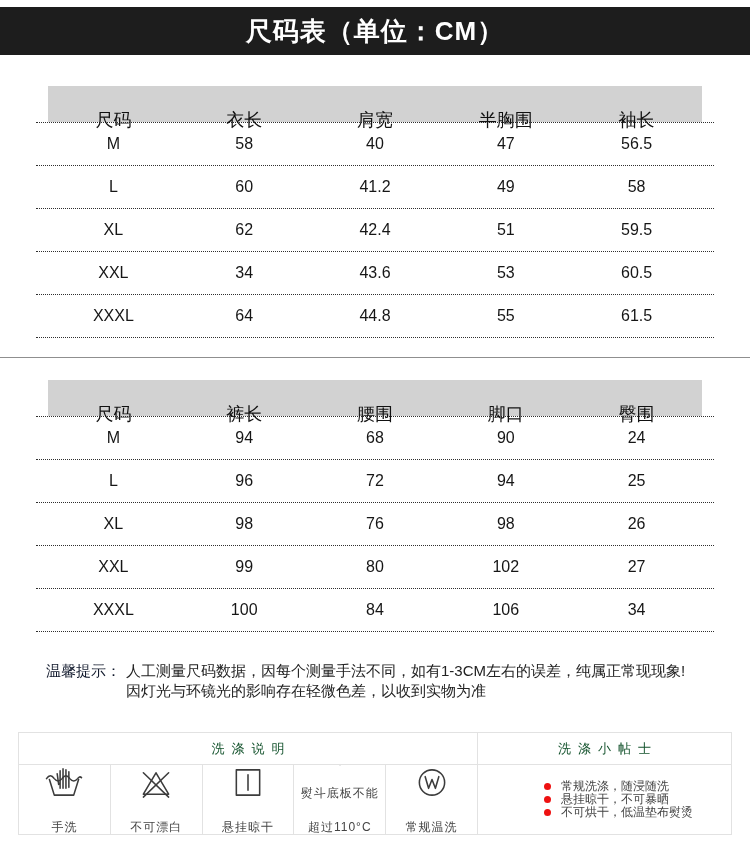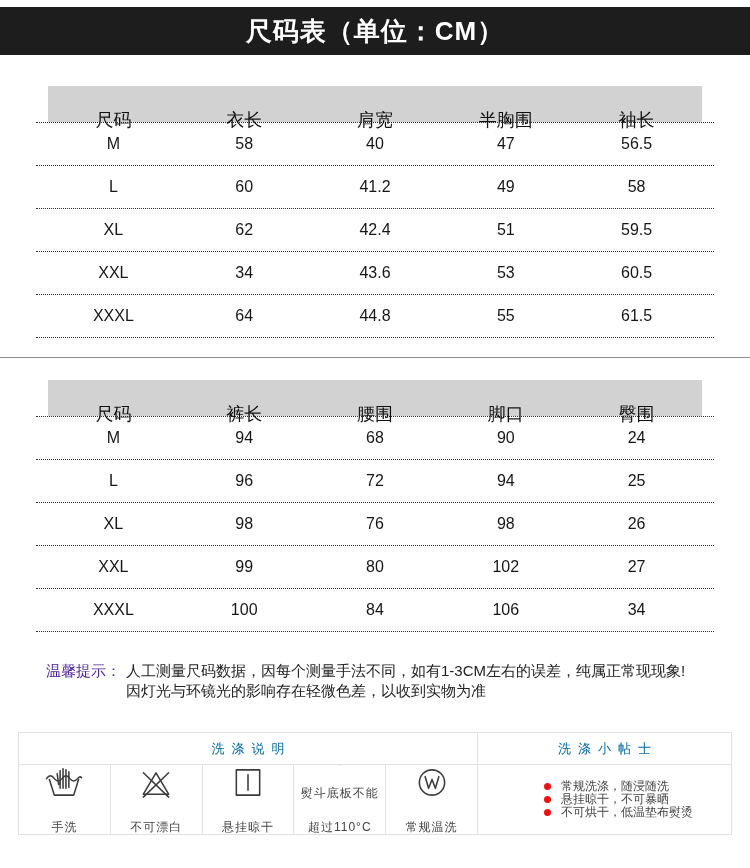--- a/index.html
+++ b/index.html
@@ -49,34 +49,34 @@
     height: 1px; width: 750px;
     background: #8f8f8f;
   }
 
   
   .notice {
     margin: 29px 0 0 46px;
     display: flex;
     font-size: 15px; line-height: 20px;
   }
-  .notice-label { color: #4c1d95; flex: none; }
+  .notice-label { color: #0f172a; flex: none; }
   .notice-lines { margin-left: 5px; color: #222; }
 
   
   .care-box {
     width: 714px;
     margin: 31px auto 0;
     border: 1px solid #e2e2e2;
     background: #fff;
   }
   .care-header {
     display: flex; height: 32px;
     border-bottom: 1px solid #e2e2e2;
-    color: #0369a1; font-size: 13px; letter-spacing: 7px;
+    color: #14532d; font-size: 13px; letter-spacing: 7px;
   }
   .care-header-left {
     width: 459px; border-right: 1px solid #e2e2e2;
     display: flex; align-items: center; justify-content: center;
     padding-left: 7px;
   }
   .care-header-right {
     flex: 1;
     display: flex; align-items: center; justify-content: center;
     padding-left: 7px;

